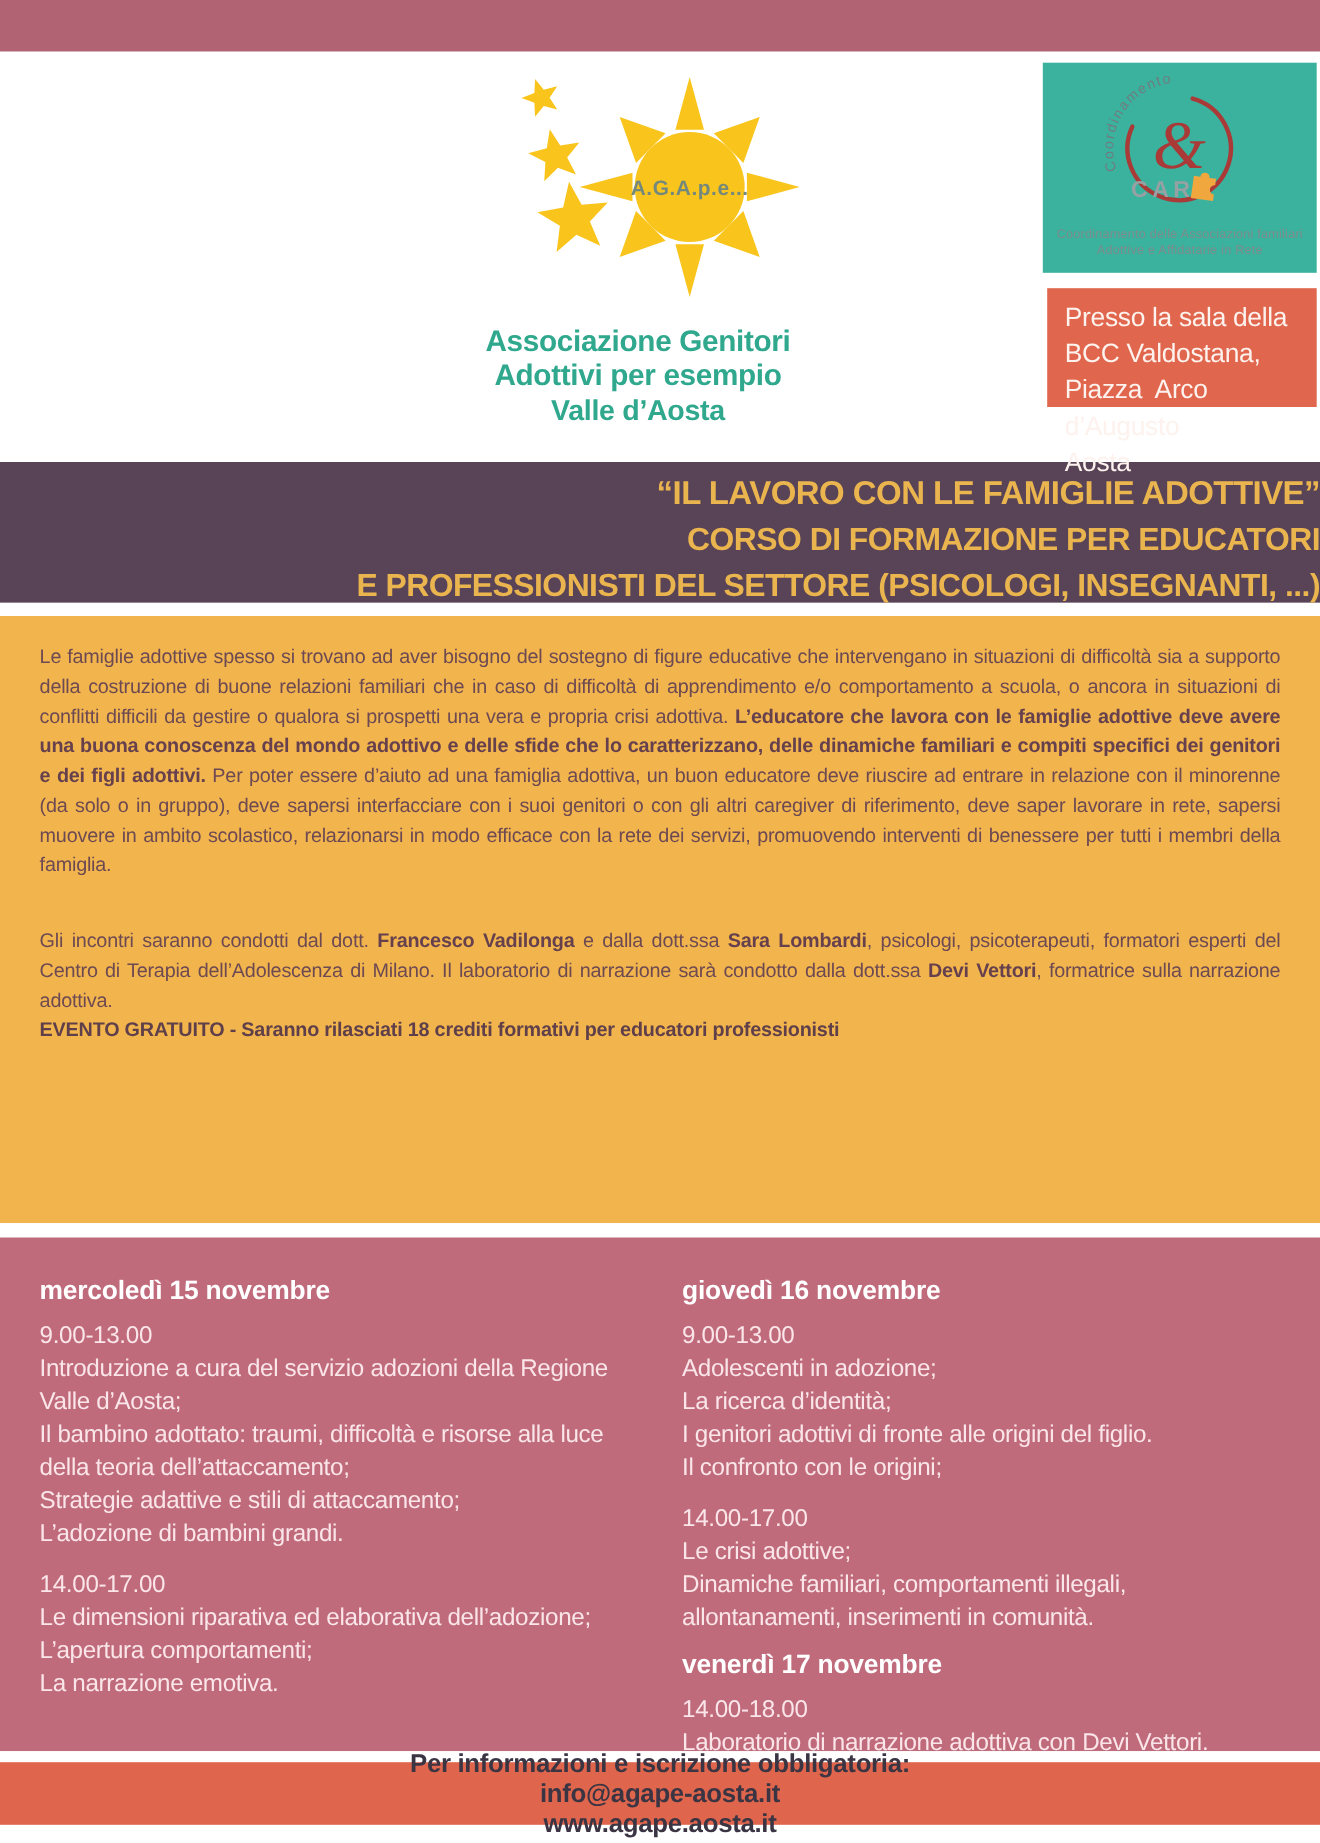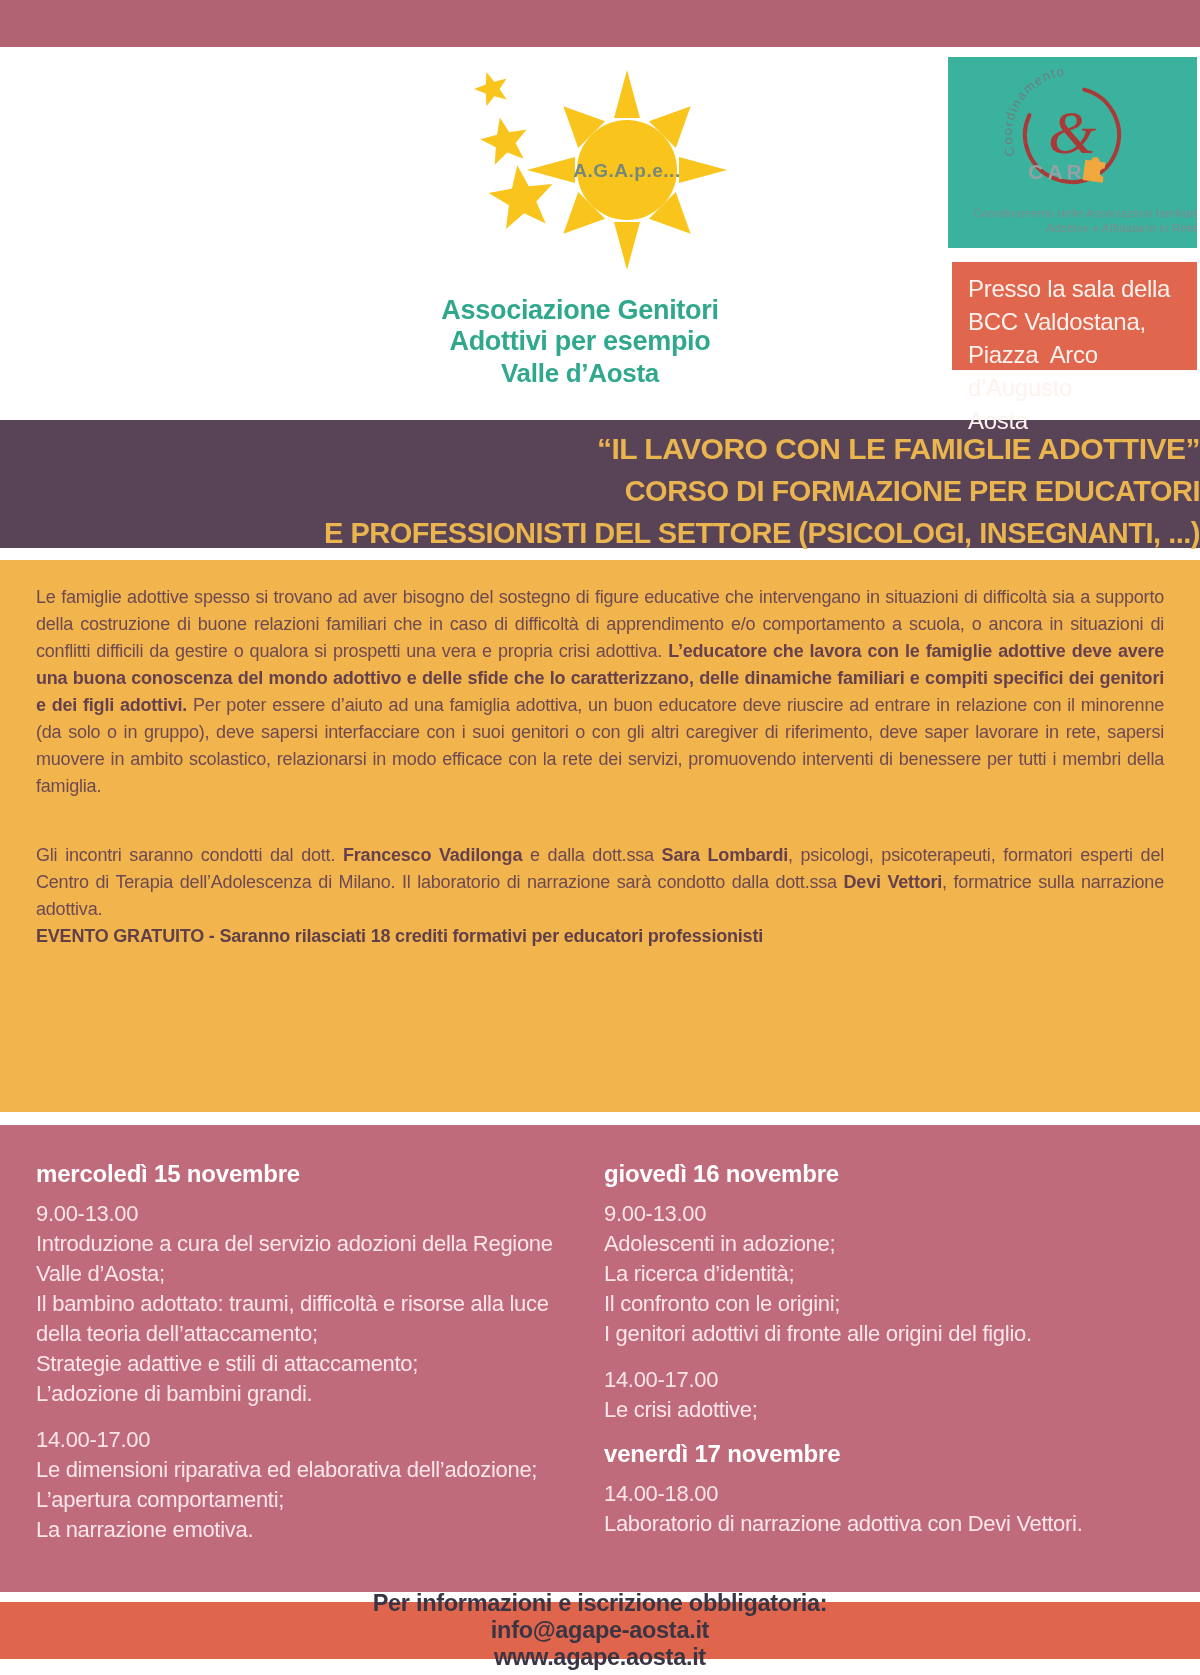--- a/index.html
+++ b/index.html
@@ -20,21 +20,21 @@
   }
   .region{
     position:absolute;left:330px;top:311px;width:500px;text-align:center;
     color:#2fa88d;font-size:26px;font-weight:bold;letter-spacing:-0.3px;
   }
   .care-box{
     position:absolute;top:10px;right:3px;width:249px;height:191px;
     background:#3ab29d;
   }
   .care-caption{
-    position:absolute;bottom:12px;left:0;width:100%;text-align:right;
+    position:absolute;bottom:12px;left:0;width:100%;text-align:center;
     color:#7e8b8e;font-size:11.5px;line-height:15px;letter-spacing:0.2px;
   }
   .venue-box{
     position:absolute;top:215px;right:3px;width:245px;height:108px;
     background:#e0674e;color:#fdf2ed;font-size:24px;line-height:33px;
     padding:10px 0 0 16px;box-sizing:border-box;letter-spacing:-0.3px;
   }
   .venue-box div{white-space:pre-wrap;}
   
   .title-band{
@@ -58,21 +58,21 @@
   .intro p.p2{margin-top:42px;}
   .intro b{font-weight:bold;color:#66414d;}
   .evento{
     margin-top:44px;text-align:center;font-size:24px;font-weight:bold;
     color:#5f3f4a;letter-spacing:-0.3px;
   }
   
   .schedule{
     height:467px;background:#c06b7c;color:#fae6e9;
     padding:36px 52px 0 36px;box-sizing:border-box;overflow:hidden;
-    display:flex;column-gap:16px;
+    display:flex;column-gap:32px;
   }
   .schedule .col{width:552px;flex:0 0 auto;}
   .schedule h3{
     margin:0 0 12px 0;color:#ffffff;font-size:24px;font-weight:bold;
     letter-spacing:-0.2px;line-height:26px;
   }
   .schedule h3.mt{margin-top:14px;}
   .schedule .block{margin-bottom:16px;}
   .schedule .line{font-size:22px;line-height:30px;letter-spacing:-0.3px;}
   
@@ -185,26 +185,27 @@
         <div class="line">L’apertura comportamenti;</div>
         <div class="line">La narrazione emotiva.</div>
       </div>
     </div>
     <div class="col">
       <h3>giovedì 16 novembre</h3>
       <div class="block">
         <div class="line">9.00-13.00</div>
         <div class="line">Adolescenti in adozione;</div>
         <div class="line">La ricerca d’identità;</div>
+        <div class="line">I genitori adottivi di fronte alle origini del figlio.</div>
         <div class="line">Il confronto con le origini;</div>
-        <div class="line">I genitori adottivi di fronte alle origini del figlio.</div>
       </div>
       <div class="block">
         <div class="line">14.00-17.00</div>
         <div class="line">Le crisi adottive;</div>
+        <div class="line">Dinamiche familiari, comportamenti illegali, allontanamenti, inserimenti in comunità.</div>
       </div>
       <h3 class="mt">venerdì 17 novembre</h3>
       <div class="block">
         <div class="line">14.00-18.00</div>
         <div class="line">Laboratorio di narrazione adottiva con Devi Vettori.</div>
       </div>
     </div>
   </section>
 
   <div class="gap10"></div>

